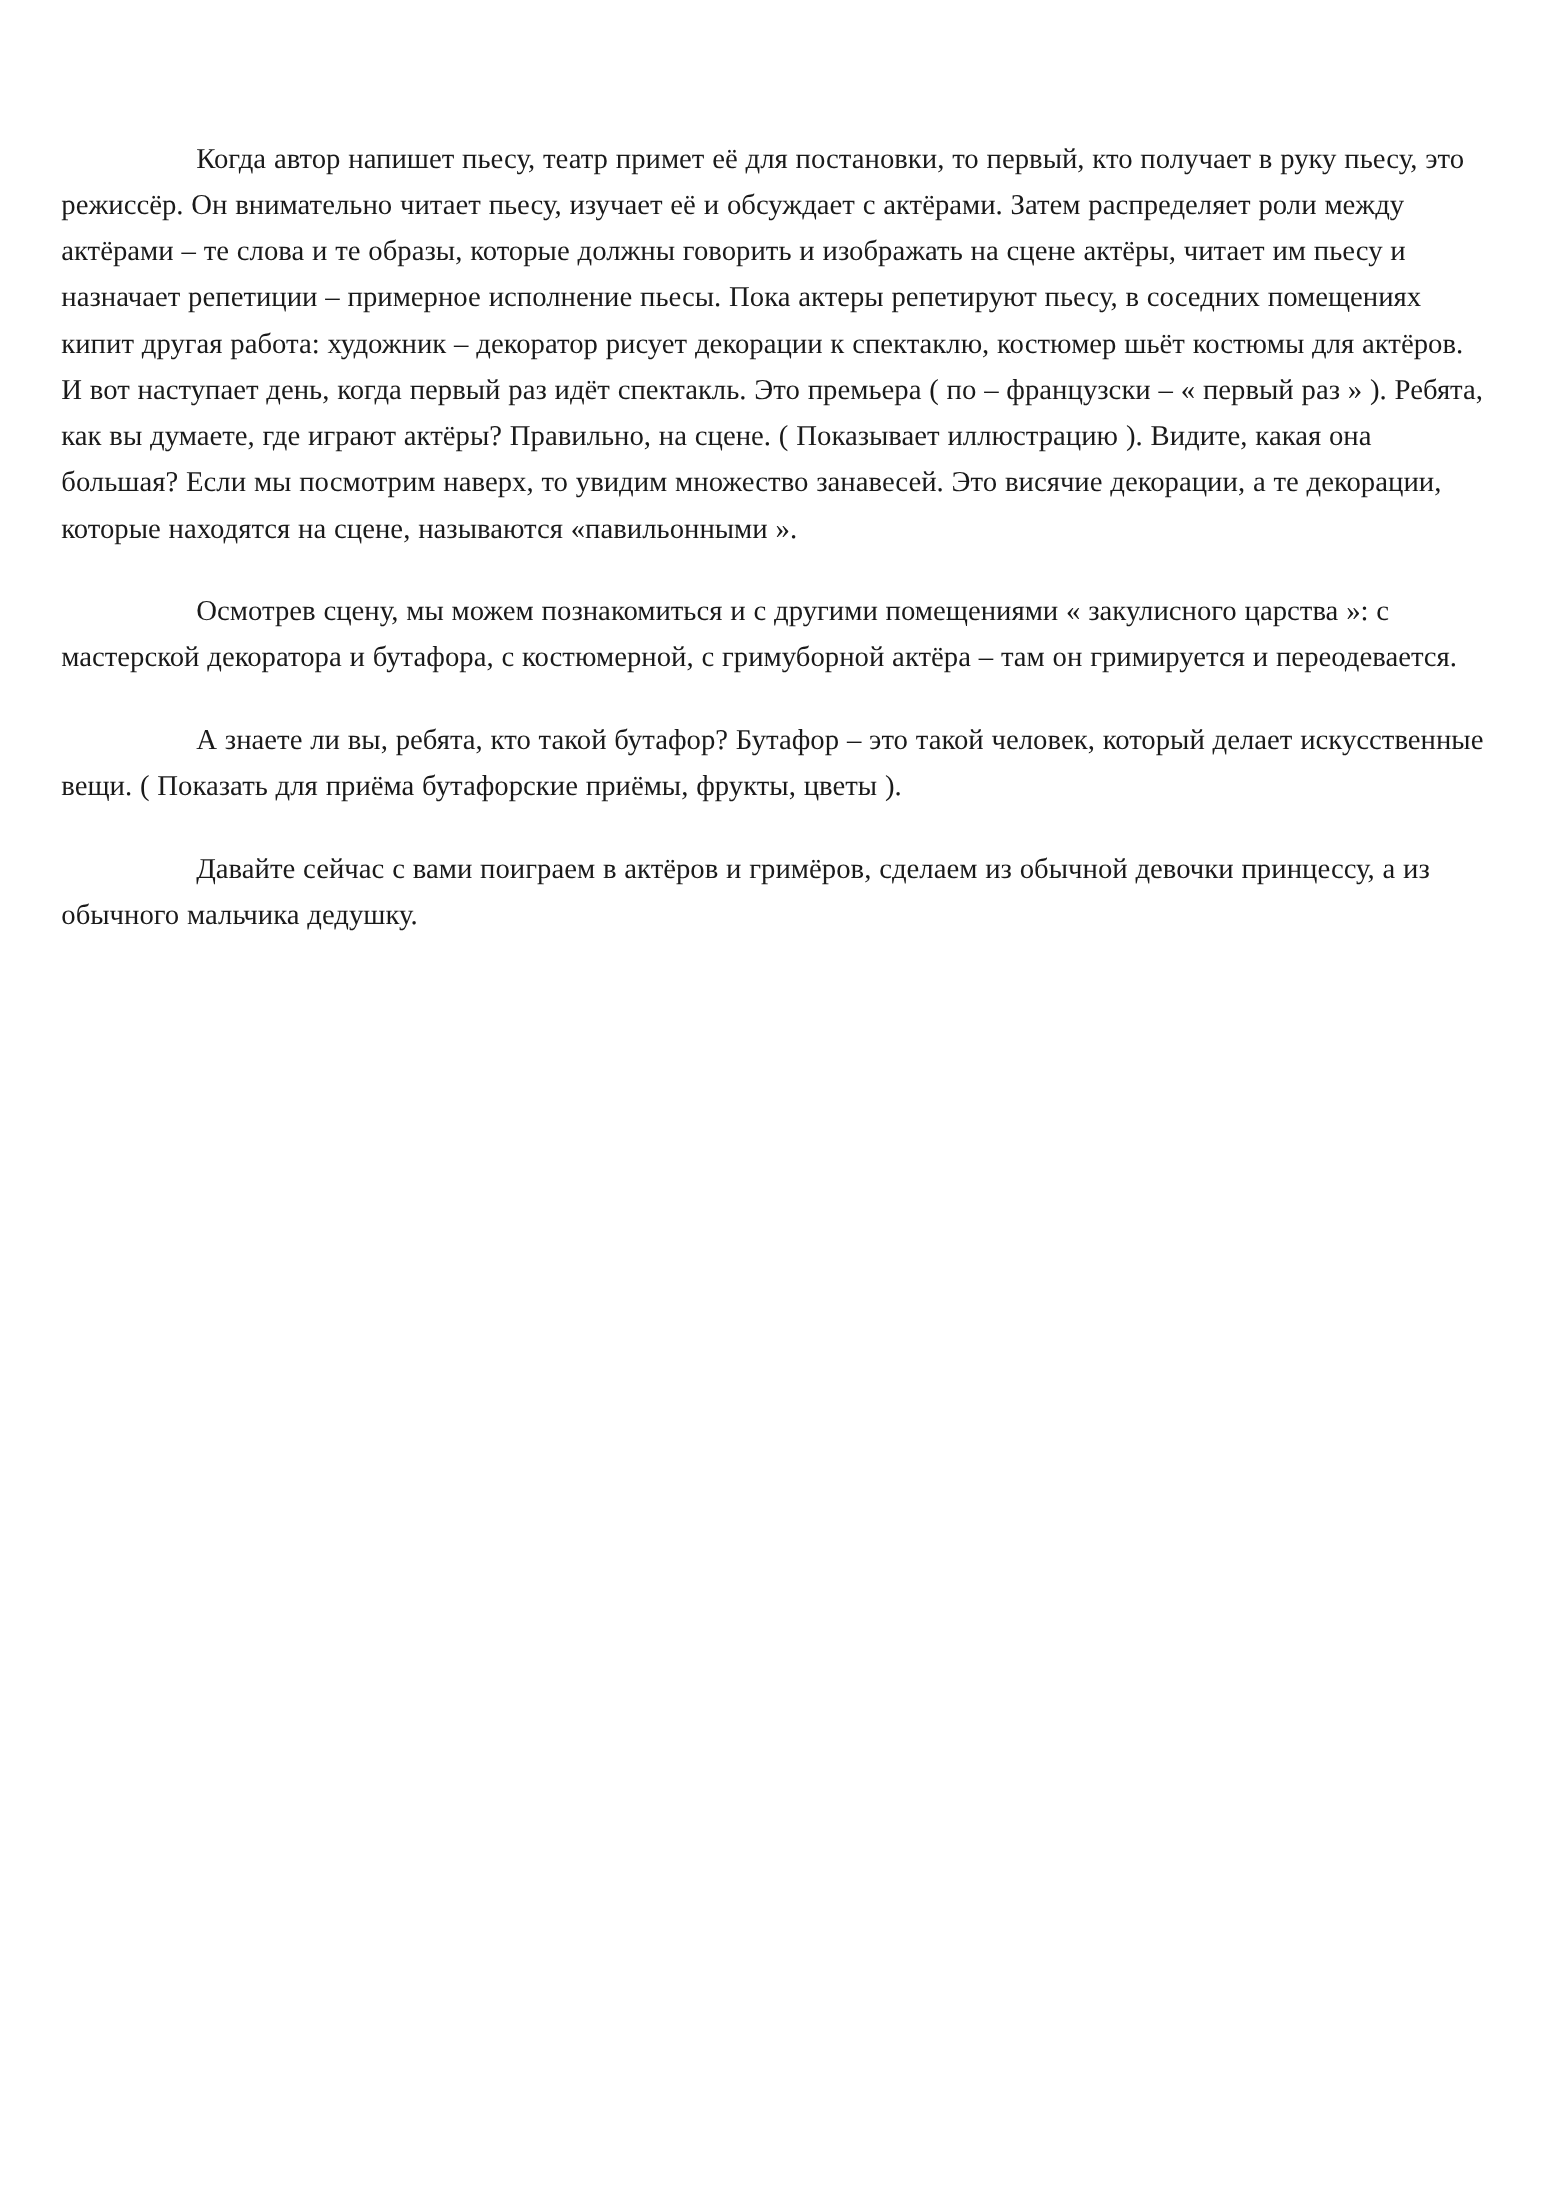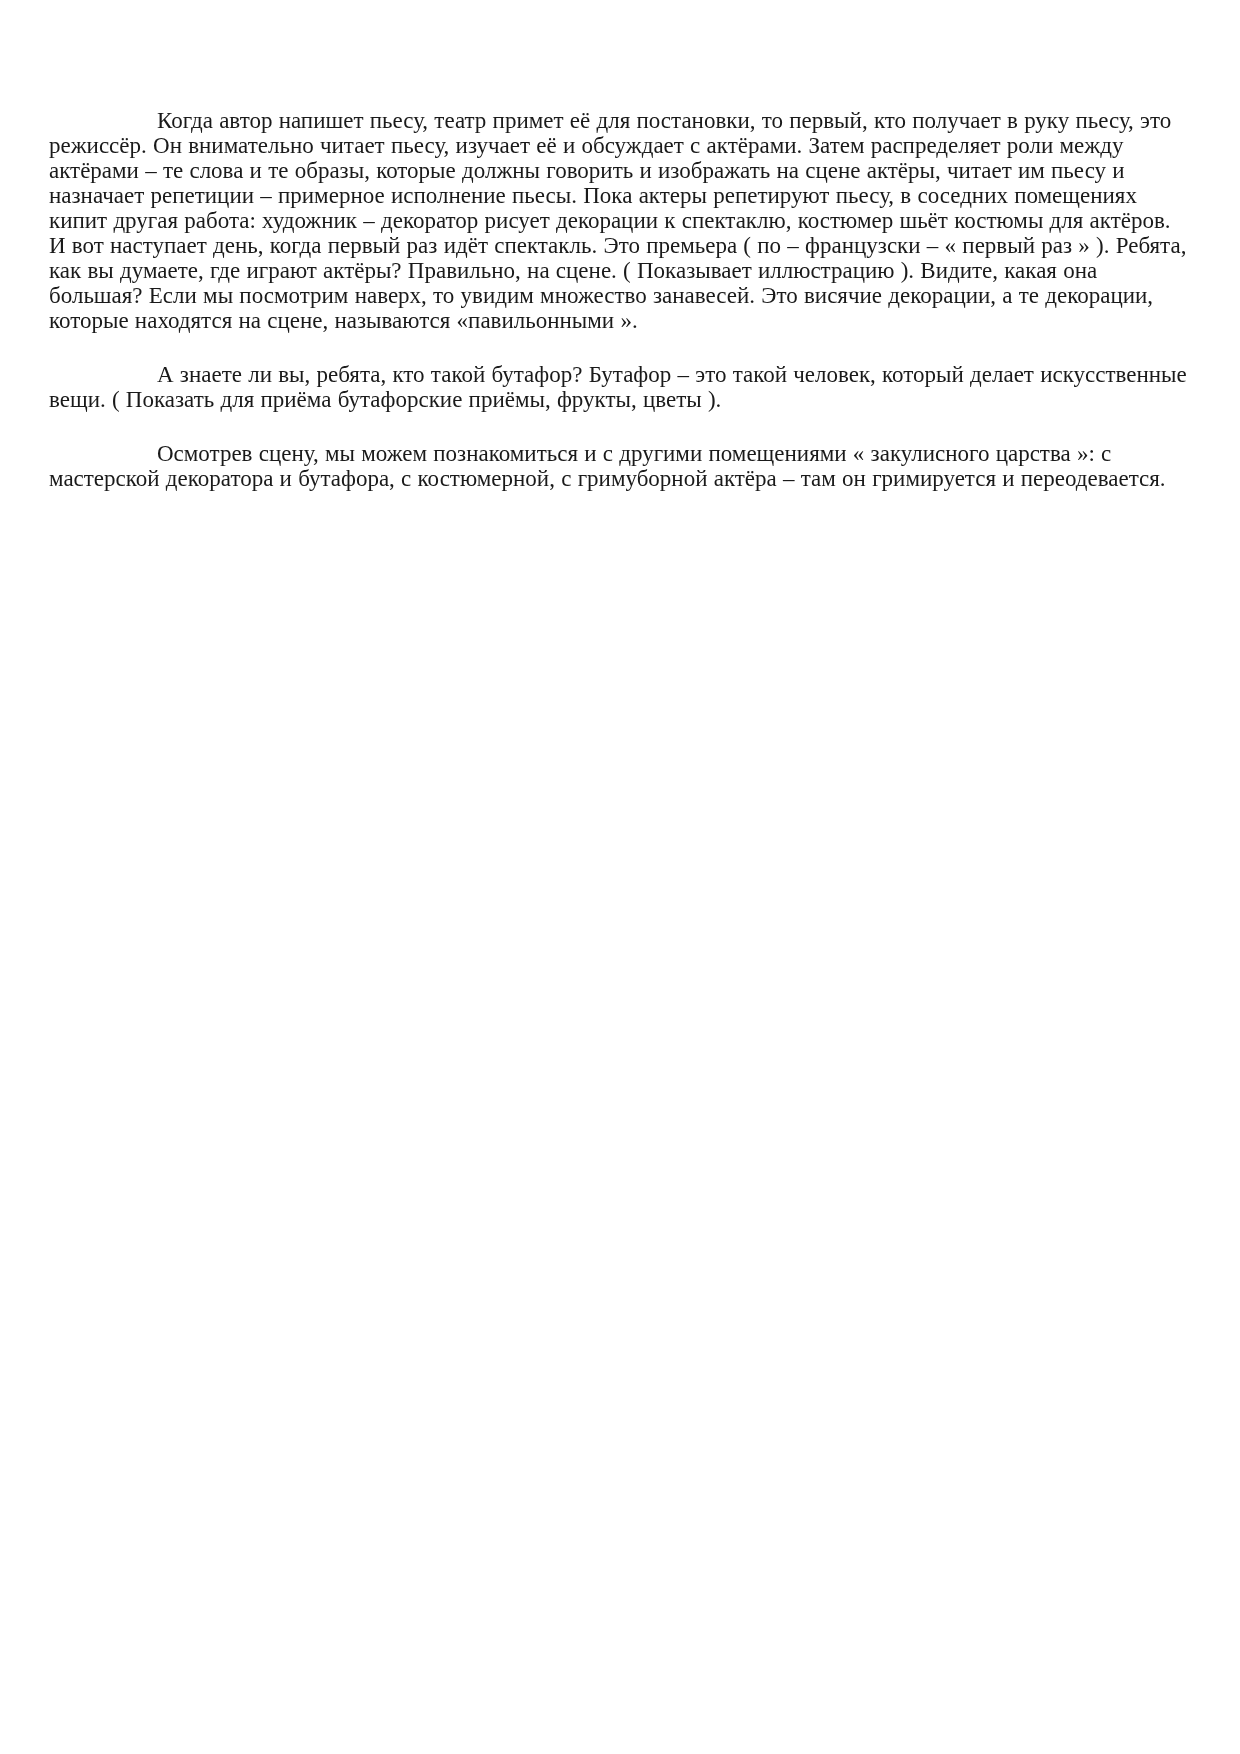--- a/index.html
+++ b/index.html
@@ -10,40 +10,41 @@
   .page {
     position: relative;
     width: 1240px;
     height: 1754px;
     margin: 0 auto;
     background: #ffffff;
     box-sizing: border-box;
     padding: 108px 50px 0 49px;
     font-family: "Liberation Serif", "DejaVu Serif", serif;
     font-size: 23px;
-    line-height: 25px;
+    line-height: 37px;
     color: #1a1a1a;
     overflow: hidden;
   }
   .para {
     margin: 0 0 29px 0;
     text-indent: 108px;
     text-align: left;
     word-spacing: 0.5px;
   }
   .para.italic-bold {
     font-style: italic;
     font-weight: bold;
   }
 </style>
 </head>
 <body>
 
 <div class="page">
   <p class="para">Когда автор напишет пьесу, театр примет её для постановки, то первый, кто получает в руку пьесу, это режиссёр. Он внимательно читает пьесу, изучает её и обсуждает с актёрами. Затем распределяет роли между актёрами – те слова и те образы, которые должны говорить и изображать на сцене актёры, читает им пьесу и назначает репетиции – примерное исполнение пьесы. Пока актеры репетируют пьесу, в соседних помещениях кипит другая работа: художник – декоратор рисует декорации к спектаклю, костюмер шьёт костюмы для актёров. И вот наступает день, когда первый раз идёт спектакль. Это премьера ( по – французски – « первый раз » ). Ребята, как вы думаете, где играют актёры? Правильно, на сцене. ( Показывает иллюстрацию ). Видите, какая она большая? Если мы посмотрим наверх, то увидим множество занавесей. Это висячие декорации, а те декорации, которые находятся на сцене, называются «павильонными ».</p>
 
+  <p class="para">Осмотрев сцену, мы можем познакомиться и с другими помещениями « закулисного царства »: с мастерской декоратора и бутафора, с костюмерной, с гримуборной актёра – там он гримируется и переодевается.</p>
+
   <p class="para">А знаете ли вы, ребята, кто такой бутафор? Бутафор – это такой человек, который делает искусственные вещи. ( Показать для приёма бутафорские приёмы, фрукты, цветы ).</p>
 
-  <p class="para">Осмотрев сцену, мы можем познакомиться и с другими помещениями « закулисного царства »: с мастерской декоратора и бутафора, с костюмерной, с гримуборной актёра – там он гримируется и переодевается.</p>
 
-
+  <p class="para">Давайте сейчас с вами поиграем в актёров и гримёров, сделаем из обычной девочки принцессу, а из обычного мальчика дедушку.</p>
 
 </div>
 
 </body></html>

